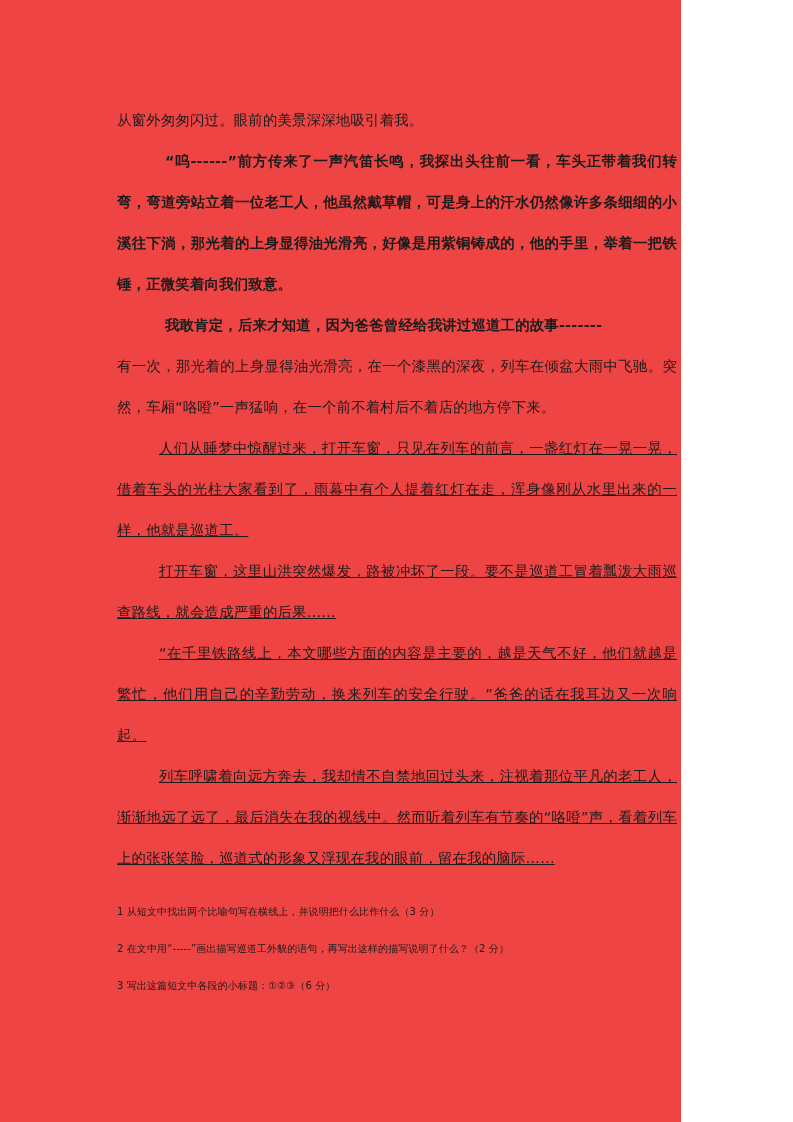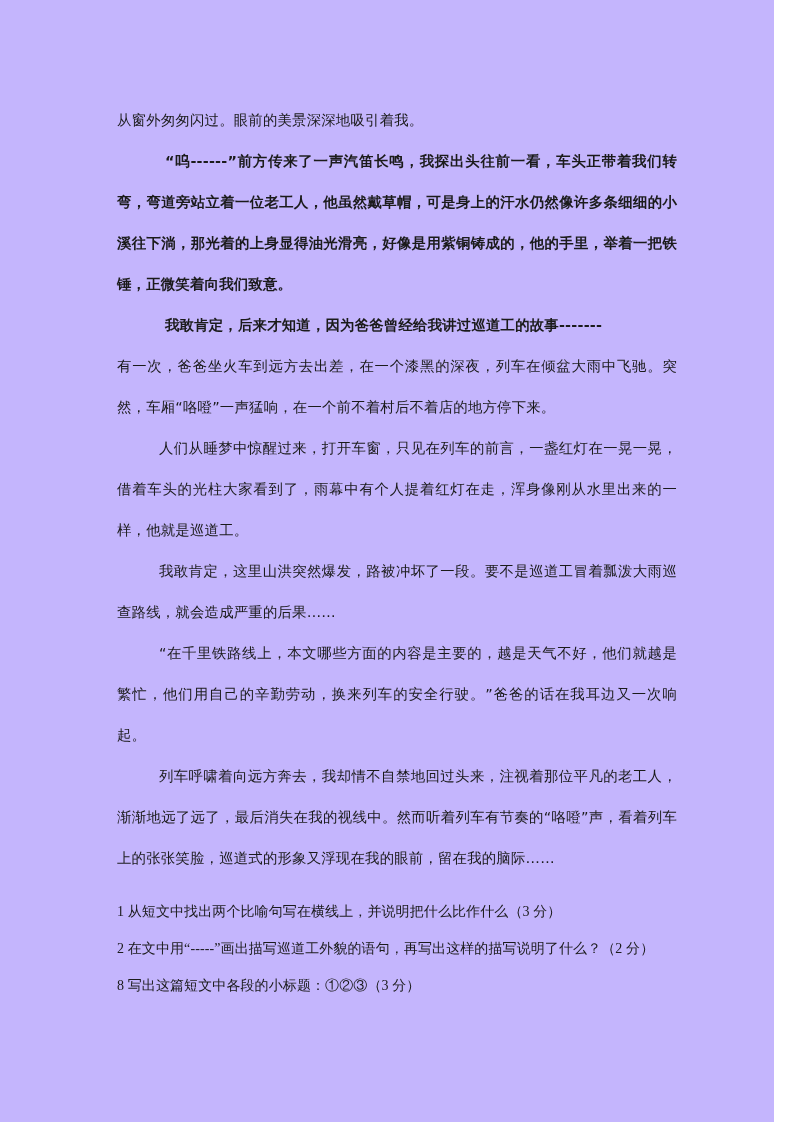--- a/index.html
+++ b/index.html
@@ -10,23 +10,23 @@
   body {
     width: 793px;
     height: 1122px;
     font-family: "DejaVu Sans", "Liberation Sans", sans-serif;
     color: #1b1b1b;
     overflow: hidden;
   }
 
   .page {
     position: relative;
-    width: 774px;
+    width: 681px;
     height: 1122px;
-    background: #c4b5fd;
+    background: #ef4444;
     box-sizing: border-box;
   }
 
   .doc-body {
     position: absolute;
     left: 117px;
     top: 100px;
     width: 560px;
   }
 
@@ -35,54 +35,53 @@
     margin: 0 0 0 0;
     font-size: 14.4px;
     line-height: 41px;
     text-align: justify;
     text-justify: inter-ideograph;
     letter-spacing: 0.2px;
     color: #1b1b1b;
     word-break: break-all;
   }
   .para.cont { text-indent: 0; }
-  .para.indent { text-indent: 42px; }
+  .para.indent { text-indent: 42px; text-decoration: underline; }
   .para.indent-wide { text-indent: 48px; font-weight: bold; }
 
   
   .questions {
     margin-top: 14px;
   }
   .question {
-    font-size: 14px;
+    font-size: 10px;
     line-height: 37px;
     color: #1b1b1b;
     text-indent: 0;
     white-space: nowrap;
     letter-spacing: 0.1px;
-    font-family: Liberation Serif, serif;
   }
 </style>
 </head>
 <body>
 
 <div class="page">
   <div class="doc-body">
 
     <div class="passage">
       <p class="para cont">从窗外匆匆闪过。眼前的美景深深地吸引着我。</p>
       <p class="para indent-wide">“呜------”前方传来了一声汽笛长鸣，我探出头往前一看，车头正带着我们转弯，弯道旁站立着一位老工人，他虽然戴草帽，可是身上的汗水仍然像许多条细细的小溪往下淌，那光着的上身显得油光滑亮，好像是用紫铜铸成的，他的手里，举着一把铁锤，正微笑着向我们致意。</p>
       <p class="para indent-wide">我敢肯定，后来才知道，因为爸爸曾经给我讲过巡道工的故事-------</p>
-      <p class="para cont">有一次，爸爸坐火车到远方去出差，在一个漆黑的深夜，列车在倾盆大雨中飞驰。突然，车厢“咯噔”一声猛响，在一个前不着村后不着店的地方停下来。</p>
+      <p class="para cont">有一次，那光着的上身显得油光滑亮，在一个漆黑的深夜，列车在倾盆大雨中飞驰。突然，车厢“咯噔”一声猛响，在一个前不着村后不着店的地方停下来。</p>
       <p class="para indent">人们从睡梦中惊醒过来，打开车窗，只见在列车的前言，一盏红灯在一晃一晃，借着车头的光柱大家看到了，雨幕中有个人提着红灯在走，浑身像刚从水里出来的一样，他就是巡道工。</p>
-      <p class="para indent">我敢肯定，这里山洪突然爆发，路被冲坏了一段。要不是巡道工冒着瓢泼大雨巡查路线，就会造成严重的后果……</p>
+      <p class="para indent">打开车窗，这里山洪突然爆发，路被冲坏了一段。要不是巡道工冒着瓢泼大雨巡查路线，就会造成严重的后果……</p>
       <p class="para indent">“在千里铁路线上，本文哪些方面的内容是主要的，越是天气不好，他们就越是繁忙，他们用自己的辛勤劳动，换来列车的安全行驶。”爸爸的话在我耳边又一次响起。</p>
       <p class="para indent">列车呼啸着向远方奔去，我却情不自禁地回过头来，注视着那位平凡的老工人，渐渐地远了远了，最后消失在我的视线中。然而听着列车有节奏的“咯噔”声，看着列车上的张张笑脸，巡道式的形象又浮现在我的眼前，留在我的脑际……</p>
     </div>
 
     <div class="questions">
       <div class="question">1 从短文中找出两个比喻句写在横线上，并说明把什么比作什么（3 分）</div>
       <div class="question">2 在文中用“-----”画出描写巡道工外貌的语句，再写出这样的描写说明了什么？（2 分）</div>
-      <div class="question">8 写出这篇短文中各段的小标题：①②③（3 分）</div>
+      <div class="question">3 写出这篇短文中各段的小标题：①②③（6 分）</div>
     </div>
 
   </div>
 </div>
 
 </body></html>

